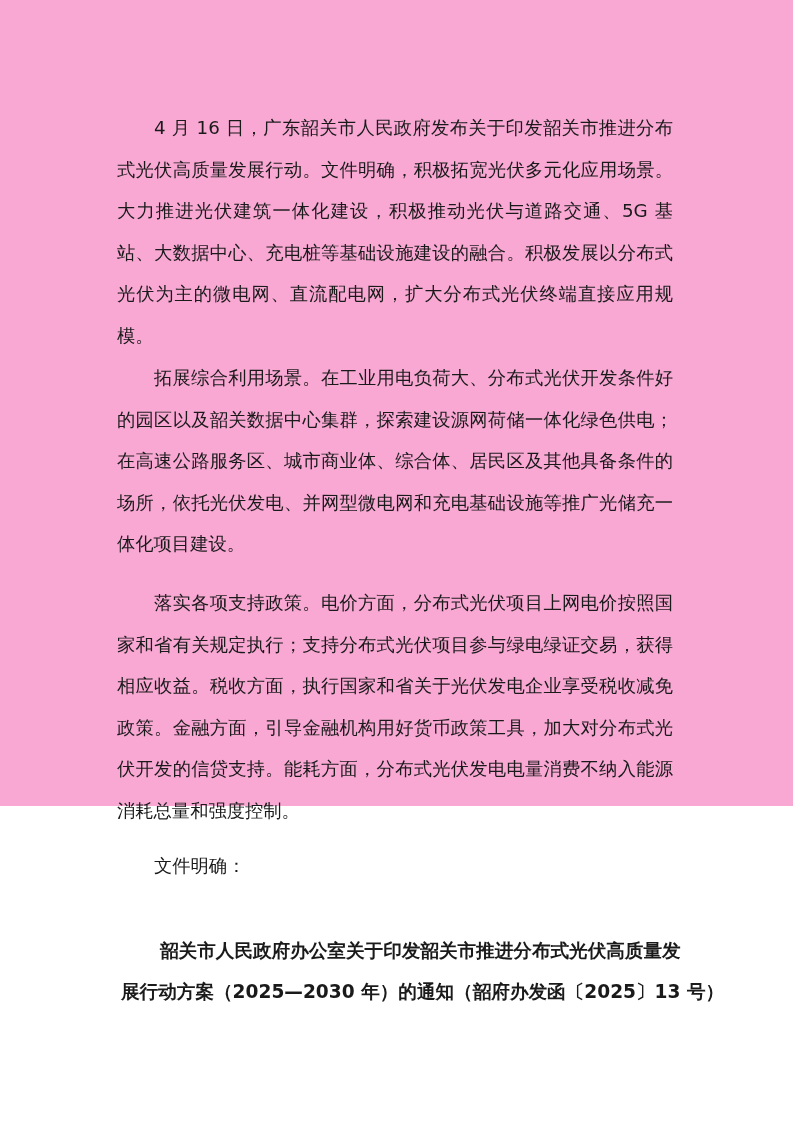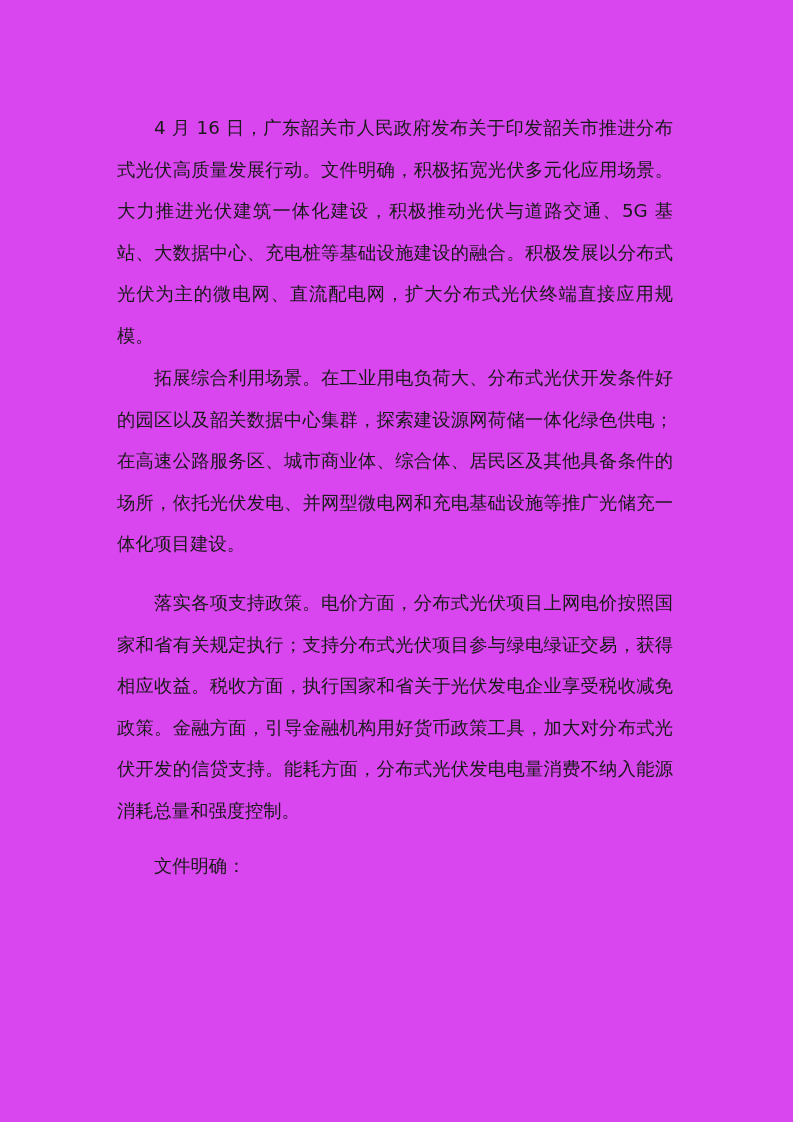--- a/index.html
+++ b/index.html
@@ -13,22 +13,22 @@
       position: relative;
       overflow: hidden;
       font-family: "DejaVu Sans", "Liberation Sans", sans-serif;
       color: #1a1a1a;
     }
     .page {
       position: absolute;
       left: 0;
       top: 0;
       width: 793px;
-      height: 1122px;
-      background: #d946ef;
+      height: 806px;
+      background: #f9a8d4;
     }
     .para {
       position: absolute;
       left: 117px;
       width: 556px;
       font-size: 18.3px;
       line-height: 41.5px;
       letter-spacing: 0px;
       text-align: justify;
       text-indent: 37px;
@@ -63,14 +63,16 @@
 <div class="page">
   <p class="para" id="p1">4 月 16 日，广东韶关市人民政府发布关于印发韶关市推进分布式光伏高质量发展行动。文件明确，积极拓宽光伏多元化应用场景。大力推进光伏建筑一体化建设，积极推动光伏与道路交通、5G 基站、大数据中心、充电桩等基础设施建设的融合。积极发展以分布式光伏为主的微电网、直流配电网，扩大分布式光伏终端直接应用规模。</p>
 
   <p class="para" id="p3">落实各项支持政策。电价方面，分布式光伏项目上网电价按照国家和省有关规定执行；支持分布式光伏项目参与绿电绿证交易，获得相应收益。税收方面，执行国家和省关于光伏发电企业享受税收减免政策。金融方面，引导金融机构用好货币政策工具，加大对分布式光伏开发的信贷支持。能耗方面，分布式光伏发电电量消费不纳入能源消耗总量和强度控制。</p>
 
   <p class="para" id="p2">拓展综合利用场景。在工业用电负荷大、分布式光伏开发条件好的园区以及韶关数据中心集群，探索建设源网荷储一体化绿色供电；在高速公路服务区、城市商业体、综合体、居民区及其他具备条件的场所，依托光伏发电、并网型微电网和充电基础设施等推广光储充一体化项目建设。</p>
 
   <p class="para" id="p4">文件明确：</p>
 
   <div class="heading" id="heading">
+    <span class="line" id="h-line1">韶关市人民政府办公室关于印发韶关市推进分布式光伏高质量发</span>
+    <span class="line" id="h-line2">展行动方案（2025—2030 年）的通知（韶府办发函〔2025〕13 号）</span>
   </div>
 </div>
 
 </body></html>

